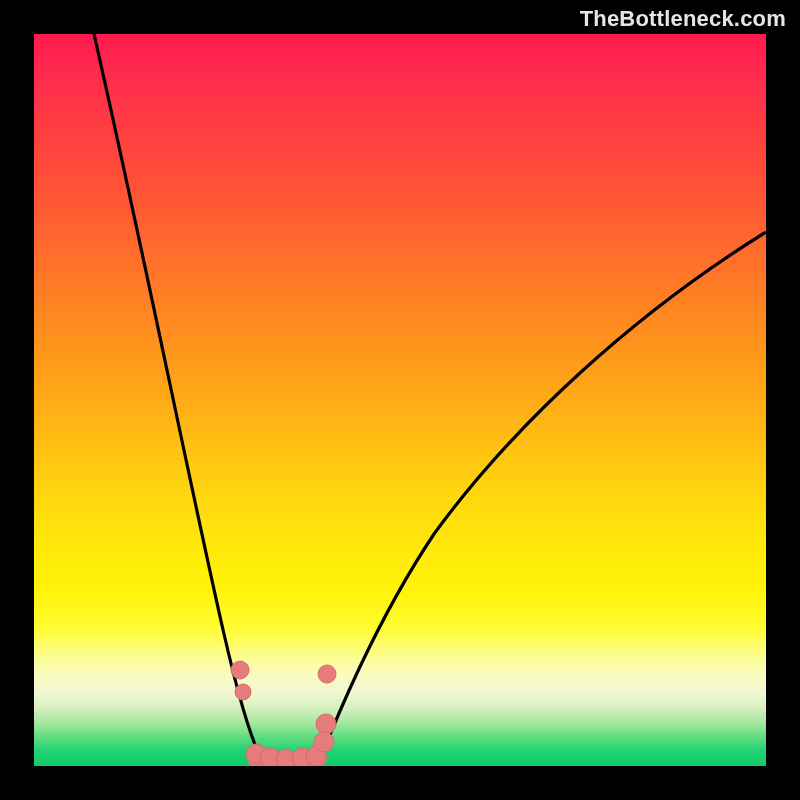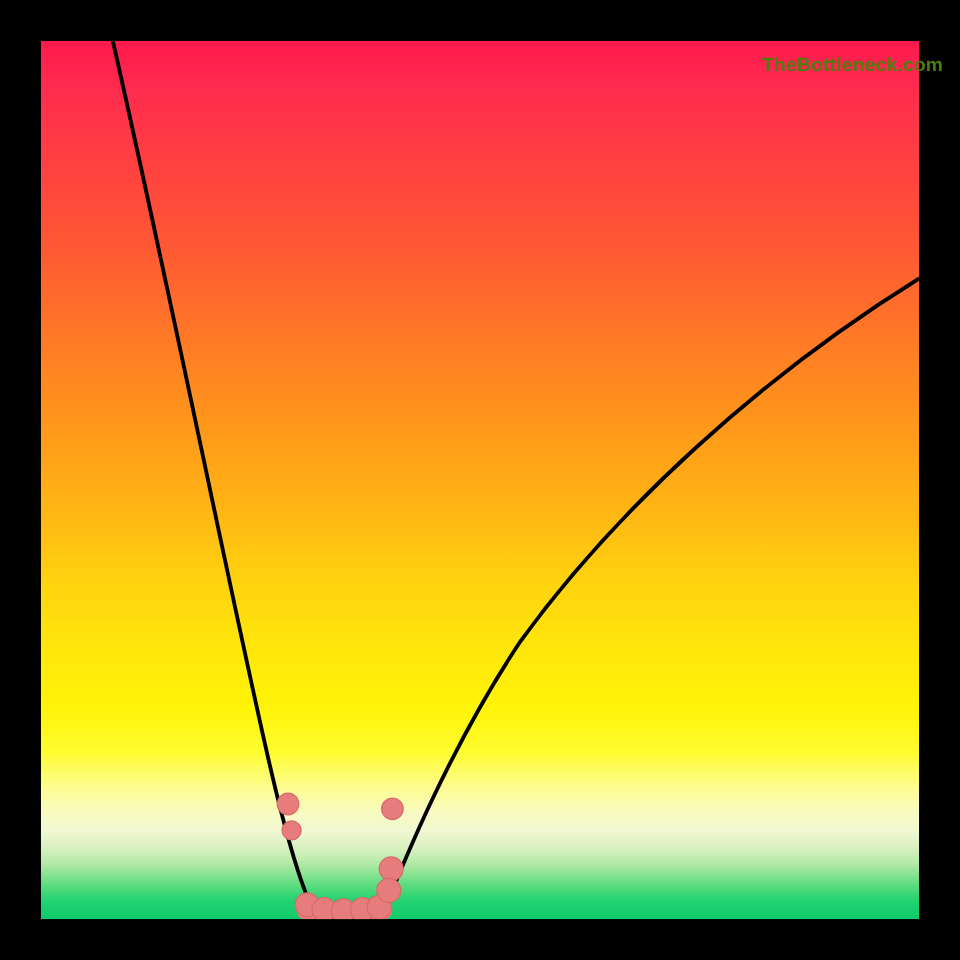--- a/index.html
+++ b/index.html
@@ -49,25 +49,24 @@
       #60dd80 96%,
       #20d270 98%,
       #10cc6a 100%
     );
   }
   .watermark {
     position: absolute;
     top: 6px;
     right: 14px;
     font-family: Arial, Helvetica, sans-serif;
-    font-size: 16px;
+    font-size: 22px;
     font-weight: 600;
-    color: #4d7c0f;
+    color: #e5e5e5;
     letter-spacing: 0.2px;
-    margin-top: 40px;
   }
   svg.curves {
     position: absolute;
     inset: 0;
   }
 </style>
 </head>
 <body>
 
 <div class="frame">

